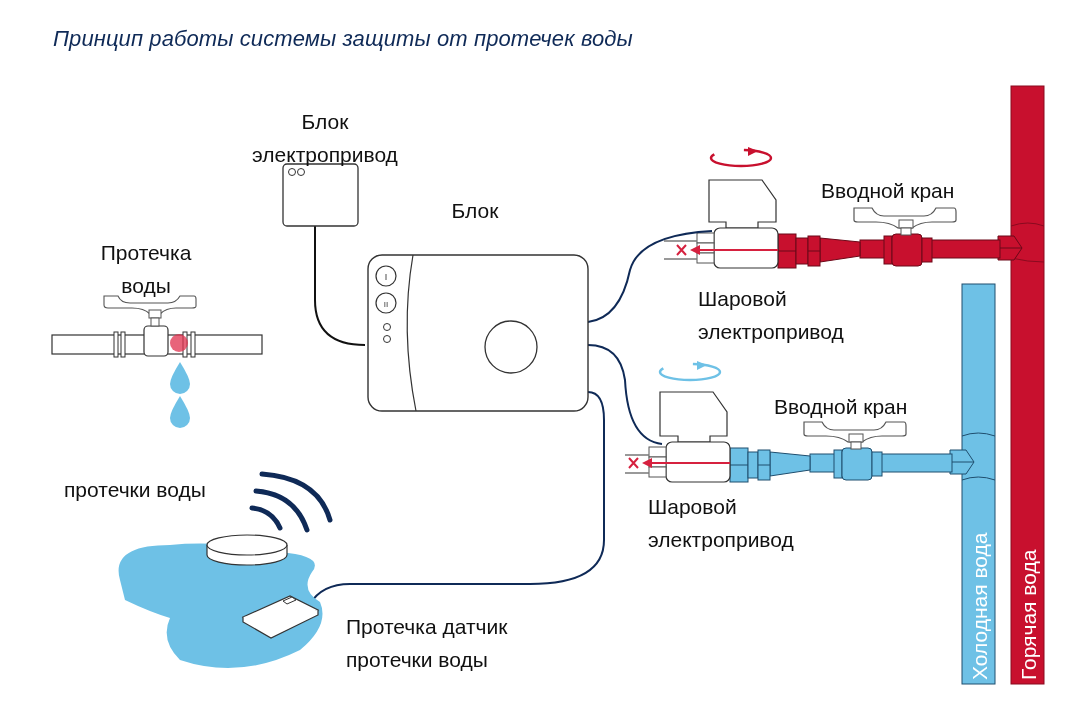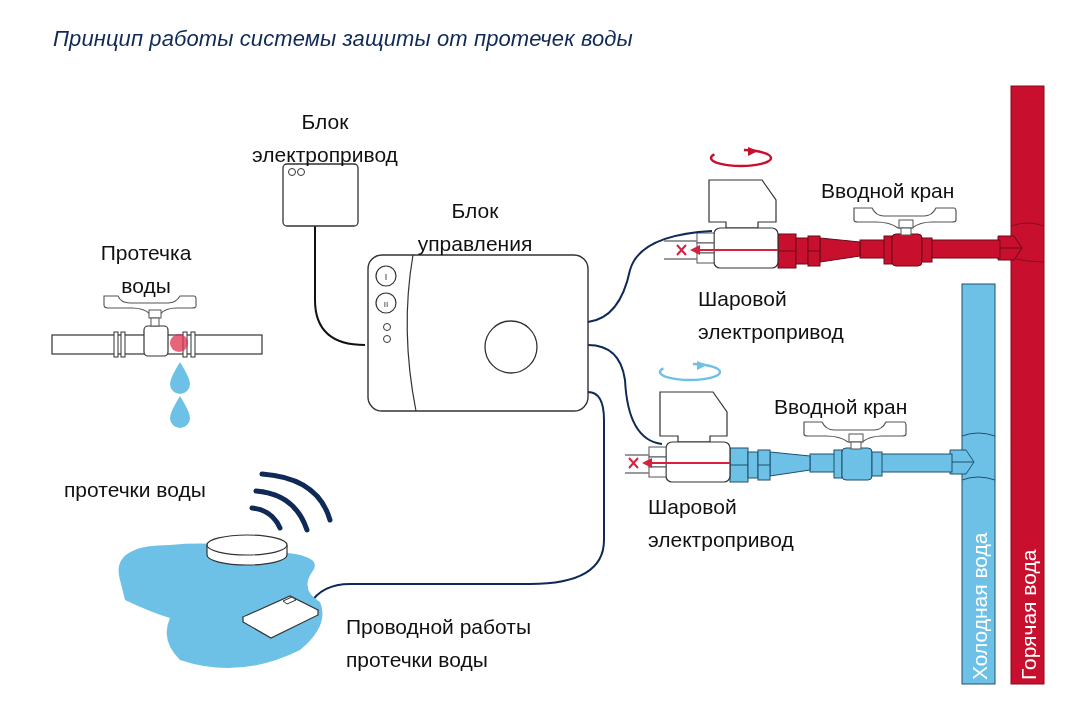--- a/index.html
+++ b/index.html
@@ -183,21 +183,20 @@
   <div>воды</div>
 </div>
 
 <div class="label center" style="left:220px; top:97px; width:210px;">
   <div>Блок</div>
   <div>электропривод</div>
 </div>
 
 <div class="label center" style="left:390px; top:186px; width:170px;">
   <div>Блок</div>
-  <div>управления</div>
 </div>
 
 <div class="label" style="left:821px; top:166px;">Вводной кран</div>
 
 <div class="label" style="left:698px; top:274px;">
   <div>Шаровой</div>
   <div>электропривод</div>
 </div>
 
 <div class="label" style="left:774px; top:382px;">Вводной кран</div>
@@ -205,15 +204,15 @@
 <div class="label" style="left:648px; top:482px;">
   <div>Шаровой</div>
   <div>электропривод</div>
 </div>
 
 <div class="label" style="left:64px; top:465px;">
   <div>протечки воды</div>
 </div>
 
 <div class="label" style="left:346px; top:602px;">
-  <div>Проводной работы</div>
+  <div>Протечка датчик</div>
   <div>протечки воды</div>
 </div>
 
 </body></html>

